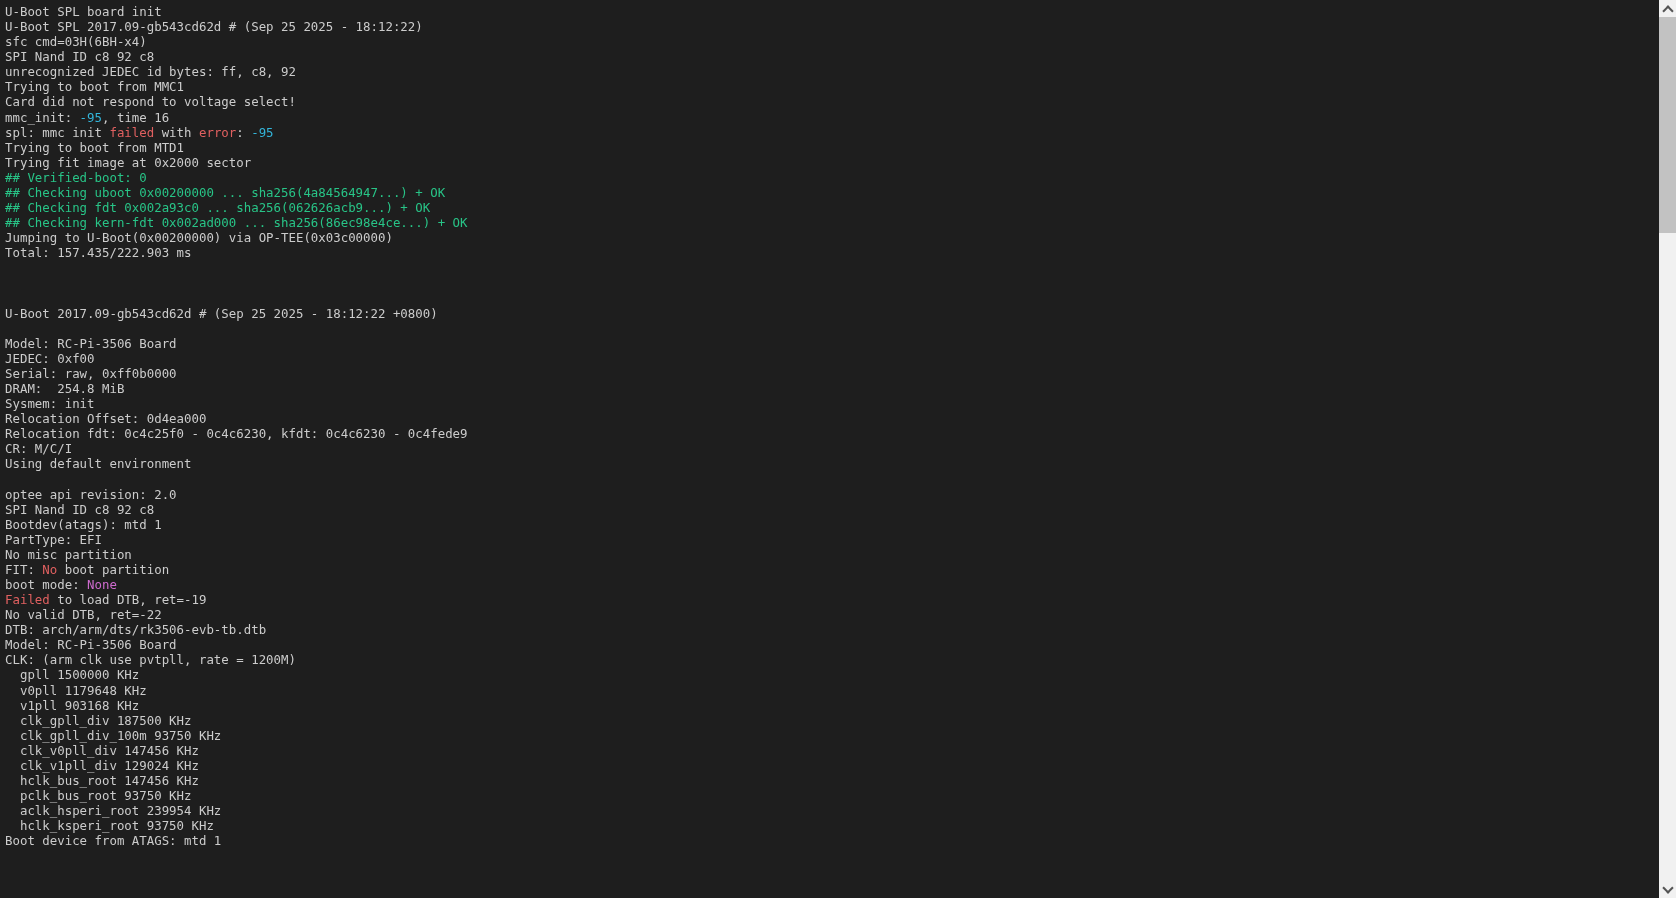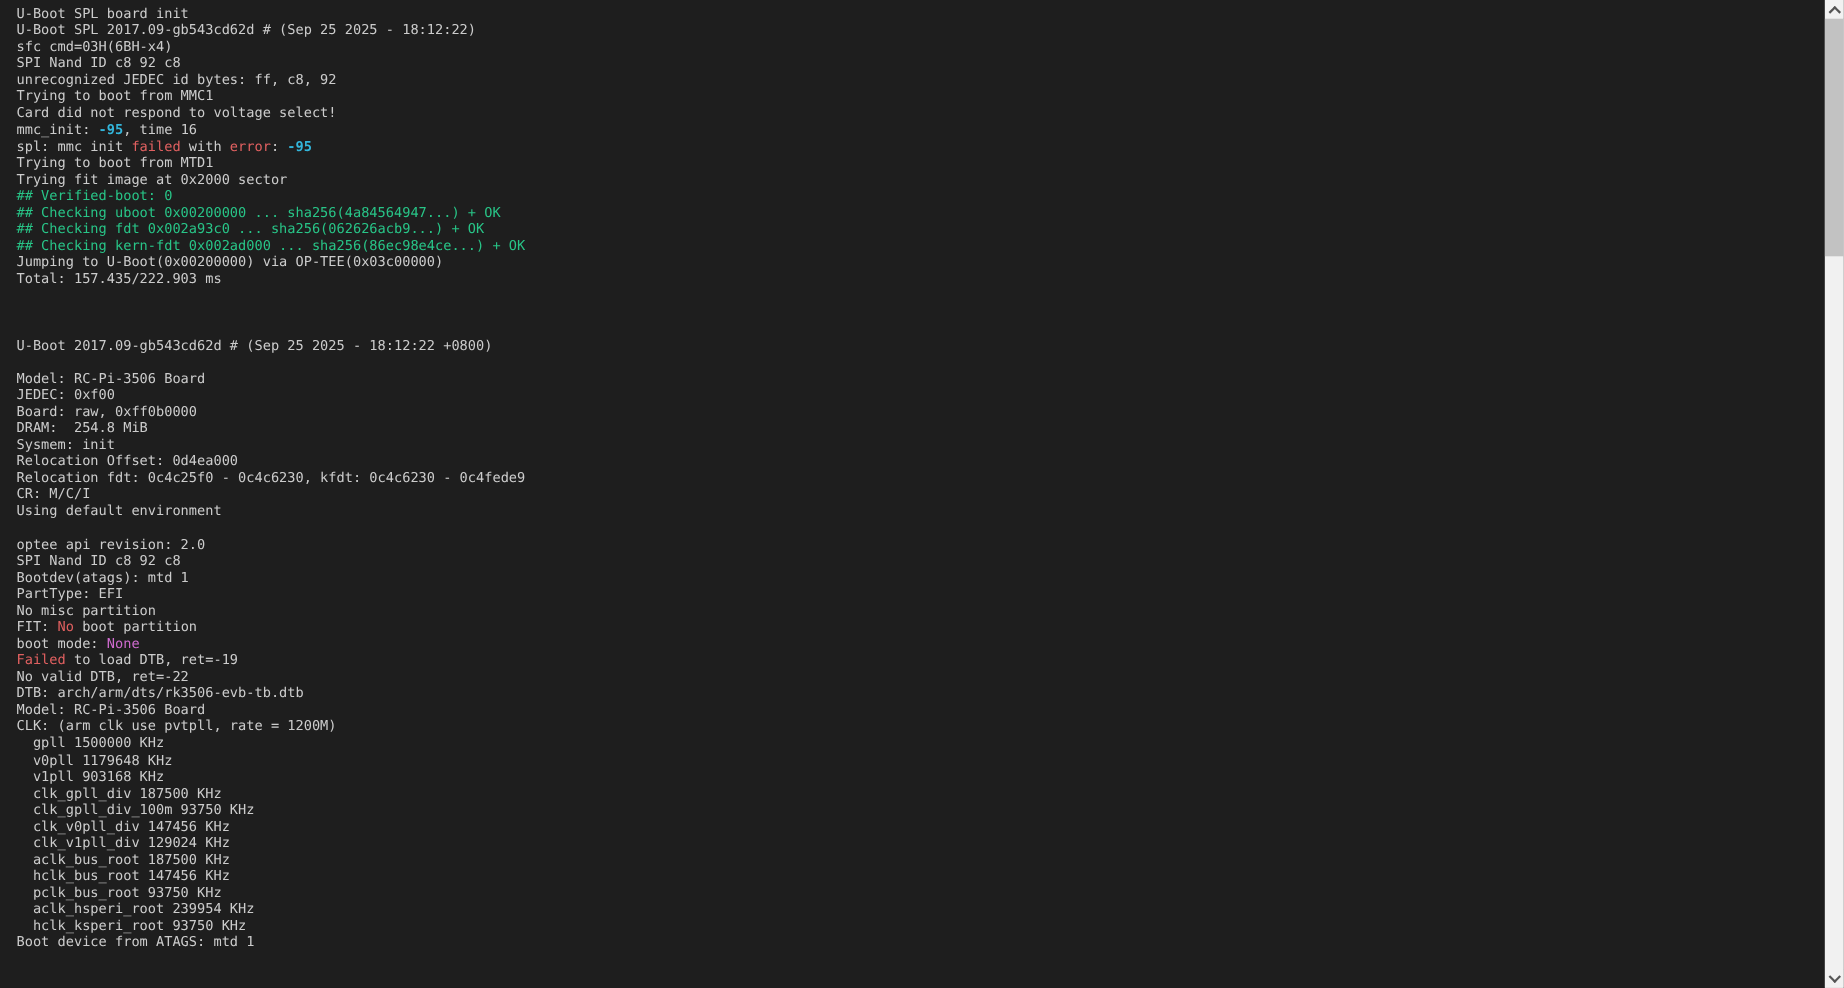--- a/index.html
+++ b/index.html
@@ -9,35 +9,35 @@
     height: 898px;
     background: var(--bg, #1e1e1e);
     overflow: hidden;
   }
   .terminal {
     position: absolute;
     top: 0;
     left: 0;
     right: 17px;
     bottom: 0;
-    padding: 4px 6px 0 15px;
+    padding: 4px 6px 0 5px;
     font-family: "DejaVu Sans Mono", "Liberation Mono", monospace;
     font-size: 12.4px;
     line-height: 15.08px;
     color: var(--fg, #cccccc);
     overflow: hidden;
   }
   .line {
     height: 15.08px;
     white-space: pre;
   }
   .line span { white-space: pre; }
   .green   { color: var(--green,   #28c487); margin-top: 17px; }
   .red     { color: var(--red,     #e06060); }
-  .cyan    { color: var(--cyan,    #33b5da); font-weight: bold; }
+  .cyan    { color: var(--cyan,    #33b5da); }
   .magenta { color: var(--magenta, #cf6bcf); }
 
   .scrollbar {
     position: absolute;
     top: 0;
     right: 0;
     width: 17px;
     height: 898px;
     background: var(--sb-track, #f1f1f1);
   }
@@ -98,21 +98,21 @@
     <div class="line"><span class="green">## Checking kern-fdt 0x002ad000 ... sha256(86ec98e4ce...) + OK</span></div>
     <div class="line"><span>Jumping to U-Boot(0x00200000) via OP-TEE(0x03c00000)</span></div>
     <div class="line"><span>Total: 157.435/222.903 ms</span></div>
     <div class="line">&nbsp;</div>
     <div class="line">&nbsp;</div>
     <div class="line">&nbsp;</div>
     <div class="line"><span>U-Boot 2017.09-gb543cd62d # (Sep 25 2025 - 18:12:22 +0800)</span></div>
     <div class="line">&nbsp;</div>
     <div class="line"><span>Model: RC-Pi-3506 Board</span></div>
     <div class="line"><span>JEDEC: 0xf00</span></div>
-    <div class="line"><span>Board: raw, 0xff0b0000</span></div>
+    <div class="line"><span>Serial: raw, 0xff0b0000</span></div>
     <div class="line"><span>DRAM:  254.8 MiB</span></div>
     <div class="line"><span>Sysmem: init</span></div>
     <div class="line"><span>Relocation Offset: 0d4ea000</span></div>
     <div class="line"><span>Relocation fdt: 0c4c25f0 - 0c4c6230, kfdt: 0c4c6230 - 0c4fede9</span></div>
     <div class="line"><span>CR: M/C/I</span></div>
     <div class="line"><span>Using default environment</span></div>
     <div class="line">&nbsp;</div>
     <div class="line"><span>optee api revision: 2.0</span></div>
     <div class="line"><span>SPI Nand ID c8 92 c8</span></div>
     <div class="line"><span>Bootdev(atags): mtd 1</span></div>
@@ -125,21 +125,20 @@
     <div class="line"><span>DTB: arch/arm/dts/rk3506-evb-tb.dtb</span></div>
     <div class="line"><span>Model: RC-Pi-3506 Board</span></div>
     <div class="line"><span>CLK: (arm clk use pvtpll, rate = 1200M)</span></div>
     <div class="line"><span>  gpll 1500000 KHz</span></div>
     <div class="line"><span>  v0pll 1179648 KHz</span></div>
     <div class="line"><span>  v1pll 903168 KHz</span></div>
     <div class="line"><span>  clk_gpll_div 187500 KHz</span></div>
     <div class="line"><span>  clk_gpll_div_100m 93750 KHz</span></div>
     <div class="line"><span>  clk_v0pll_div 147456 KHz</span></div>
     <div class="line"><span>  clk_v1pll_div 129024 KHz</span></div>
-    <div class="line"><span>  aclk_bus_root 187500 KHz</span></div>
     <div class="line"><span>  hclk_bus_root 147456 KHz</span></div>
     <div class="line"><span>  pclk_bus_root 93750 KHz</span></div>
     <div class="line"><span>  aclk_hsperi_root 239954 KHz</span></div>
     <div class="line"><span>  hclk_ksperi_root 93750 KHz</span></div>
     <div class="line"><span>Boot device from ATAGS: mtd 1</span></div>
   </div>
 
 <div class="scrollbar">
   <div class="sb-btn sb-up">
     <span class="chev up"></span>

